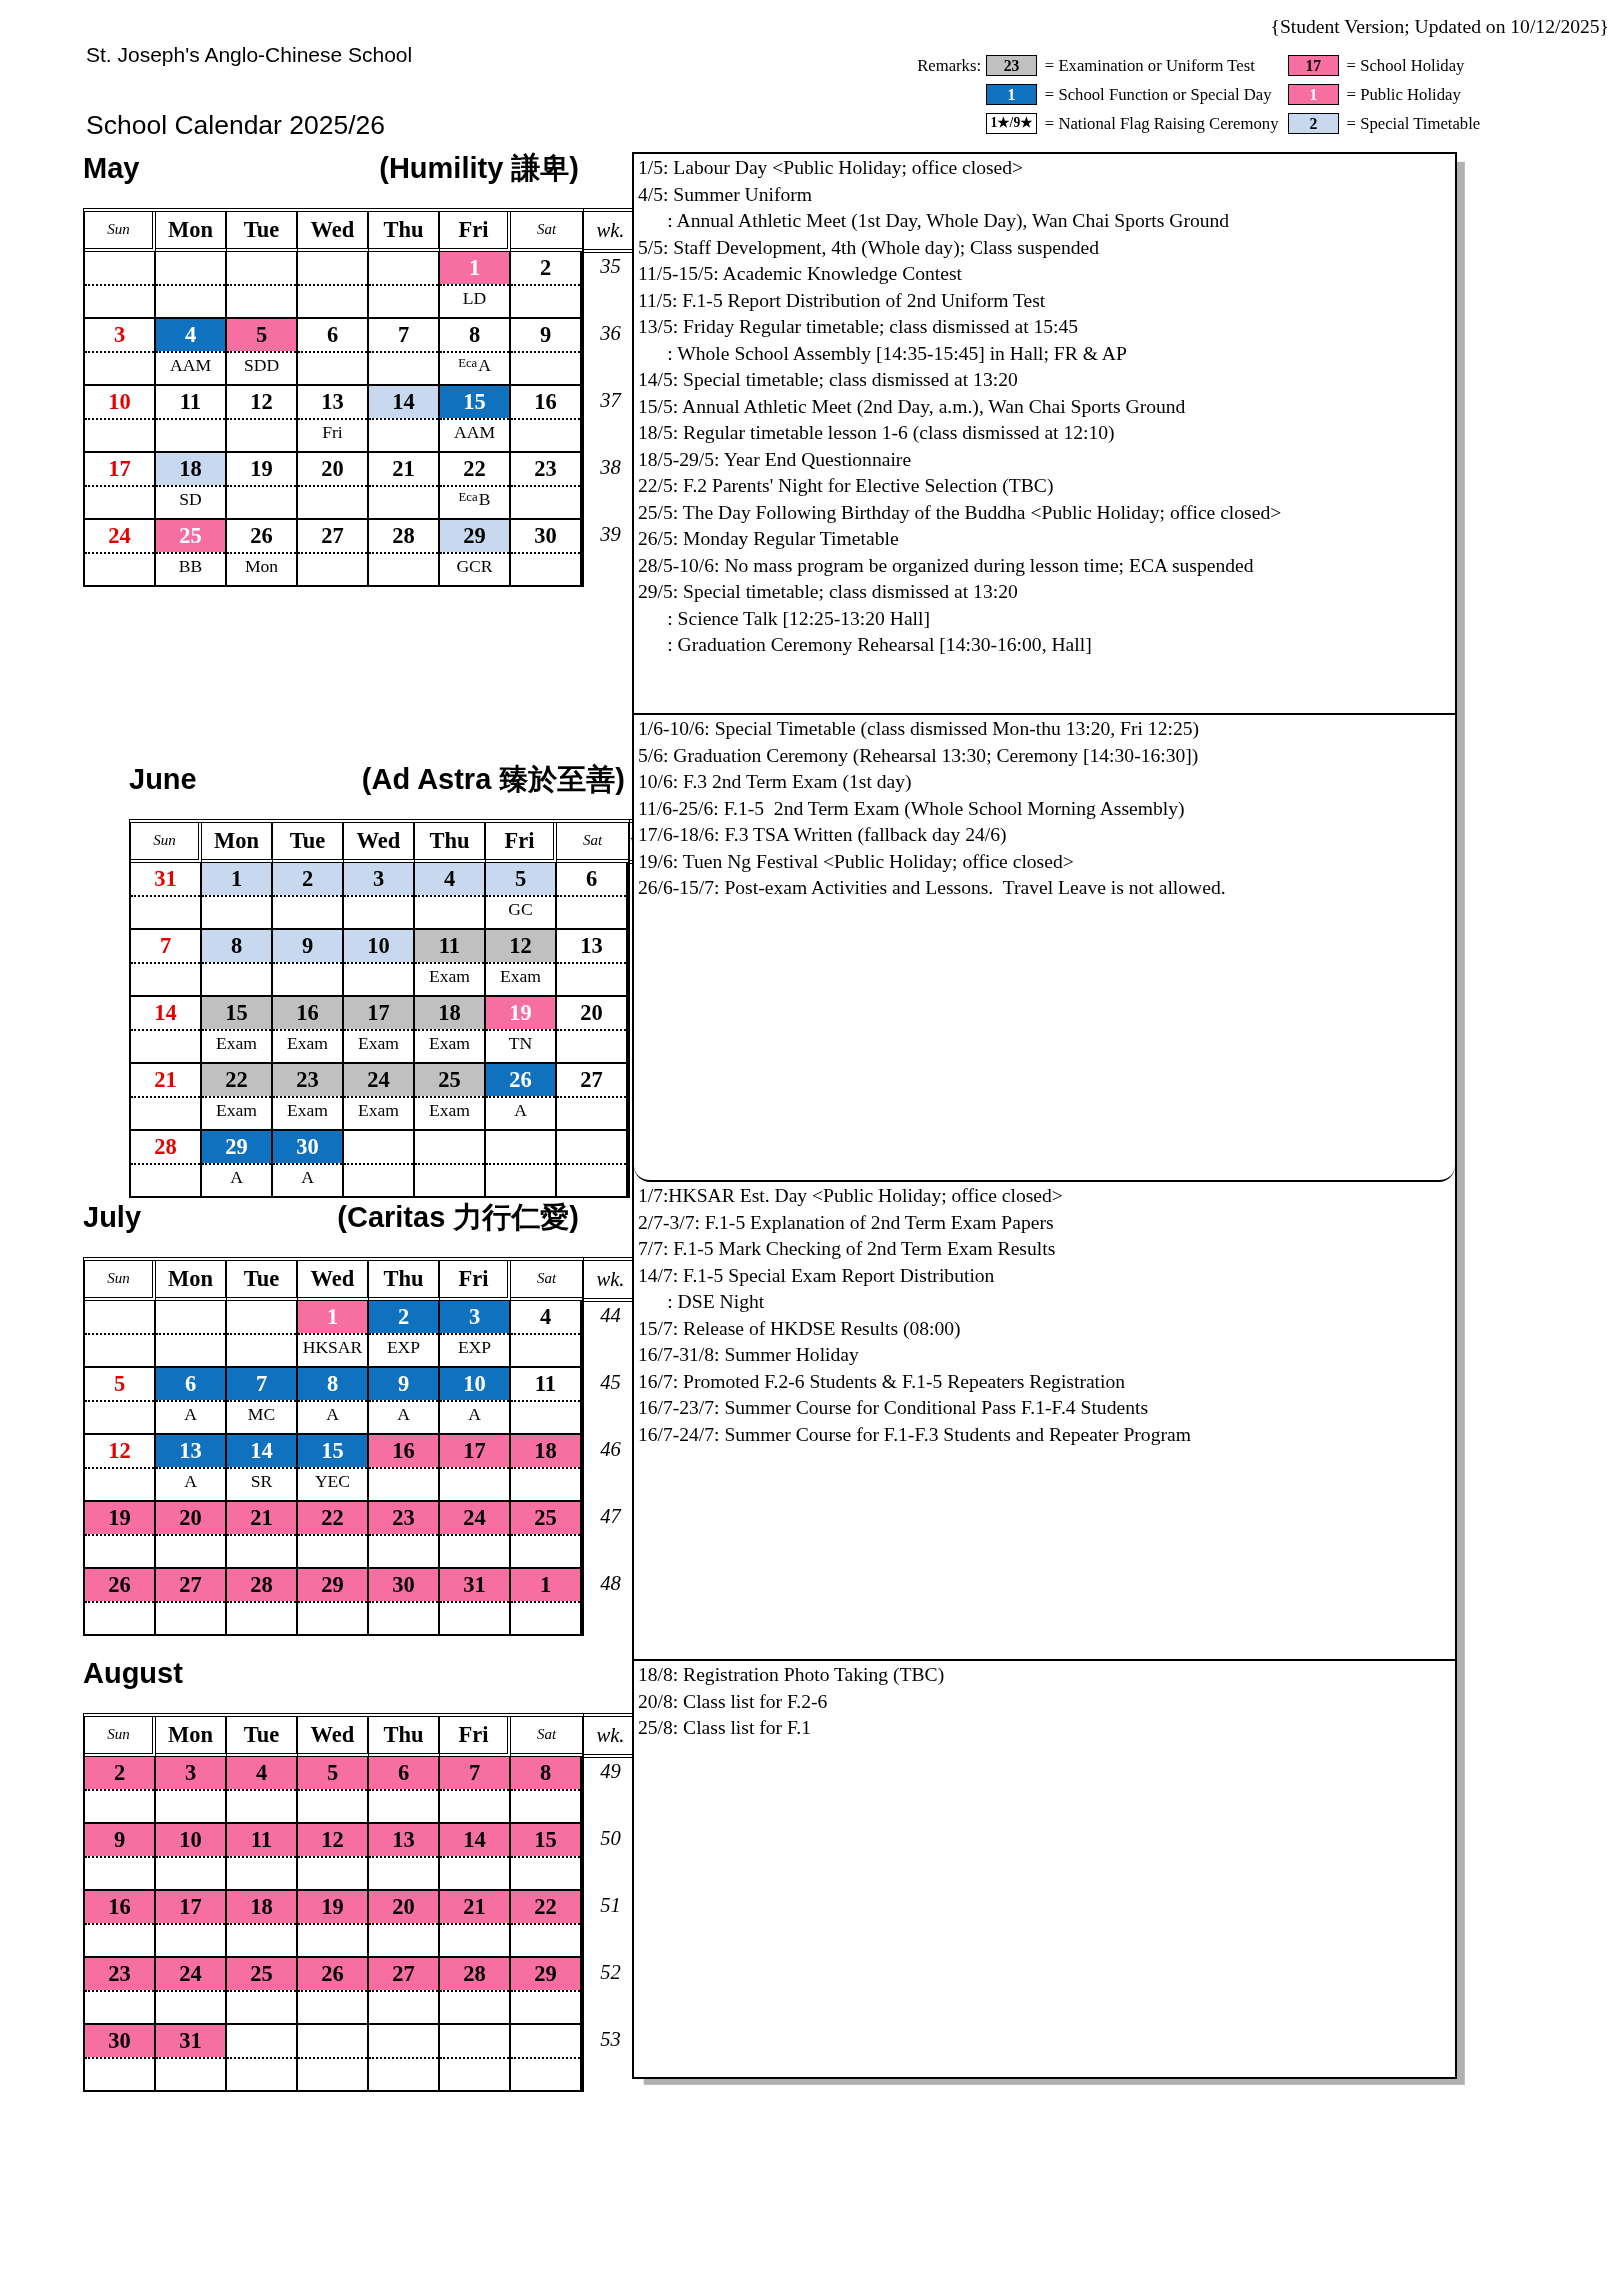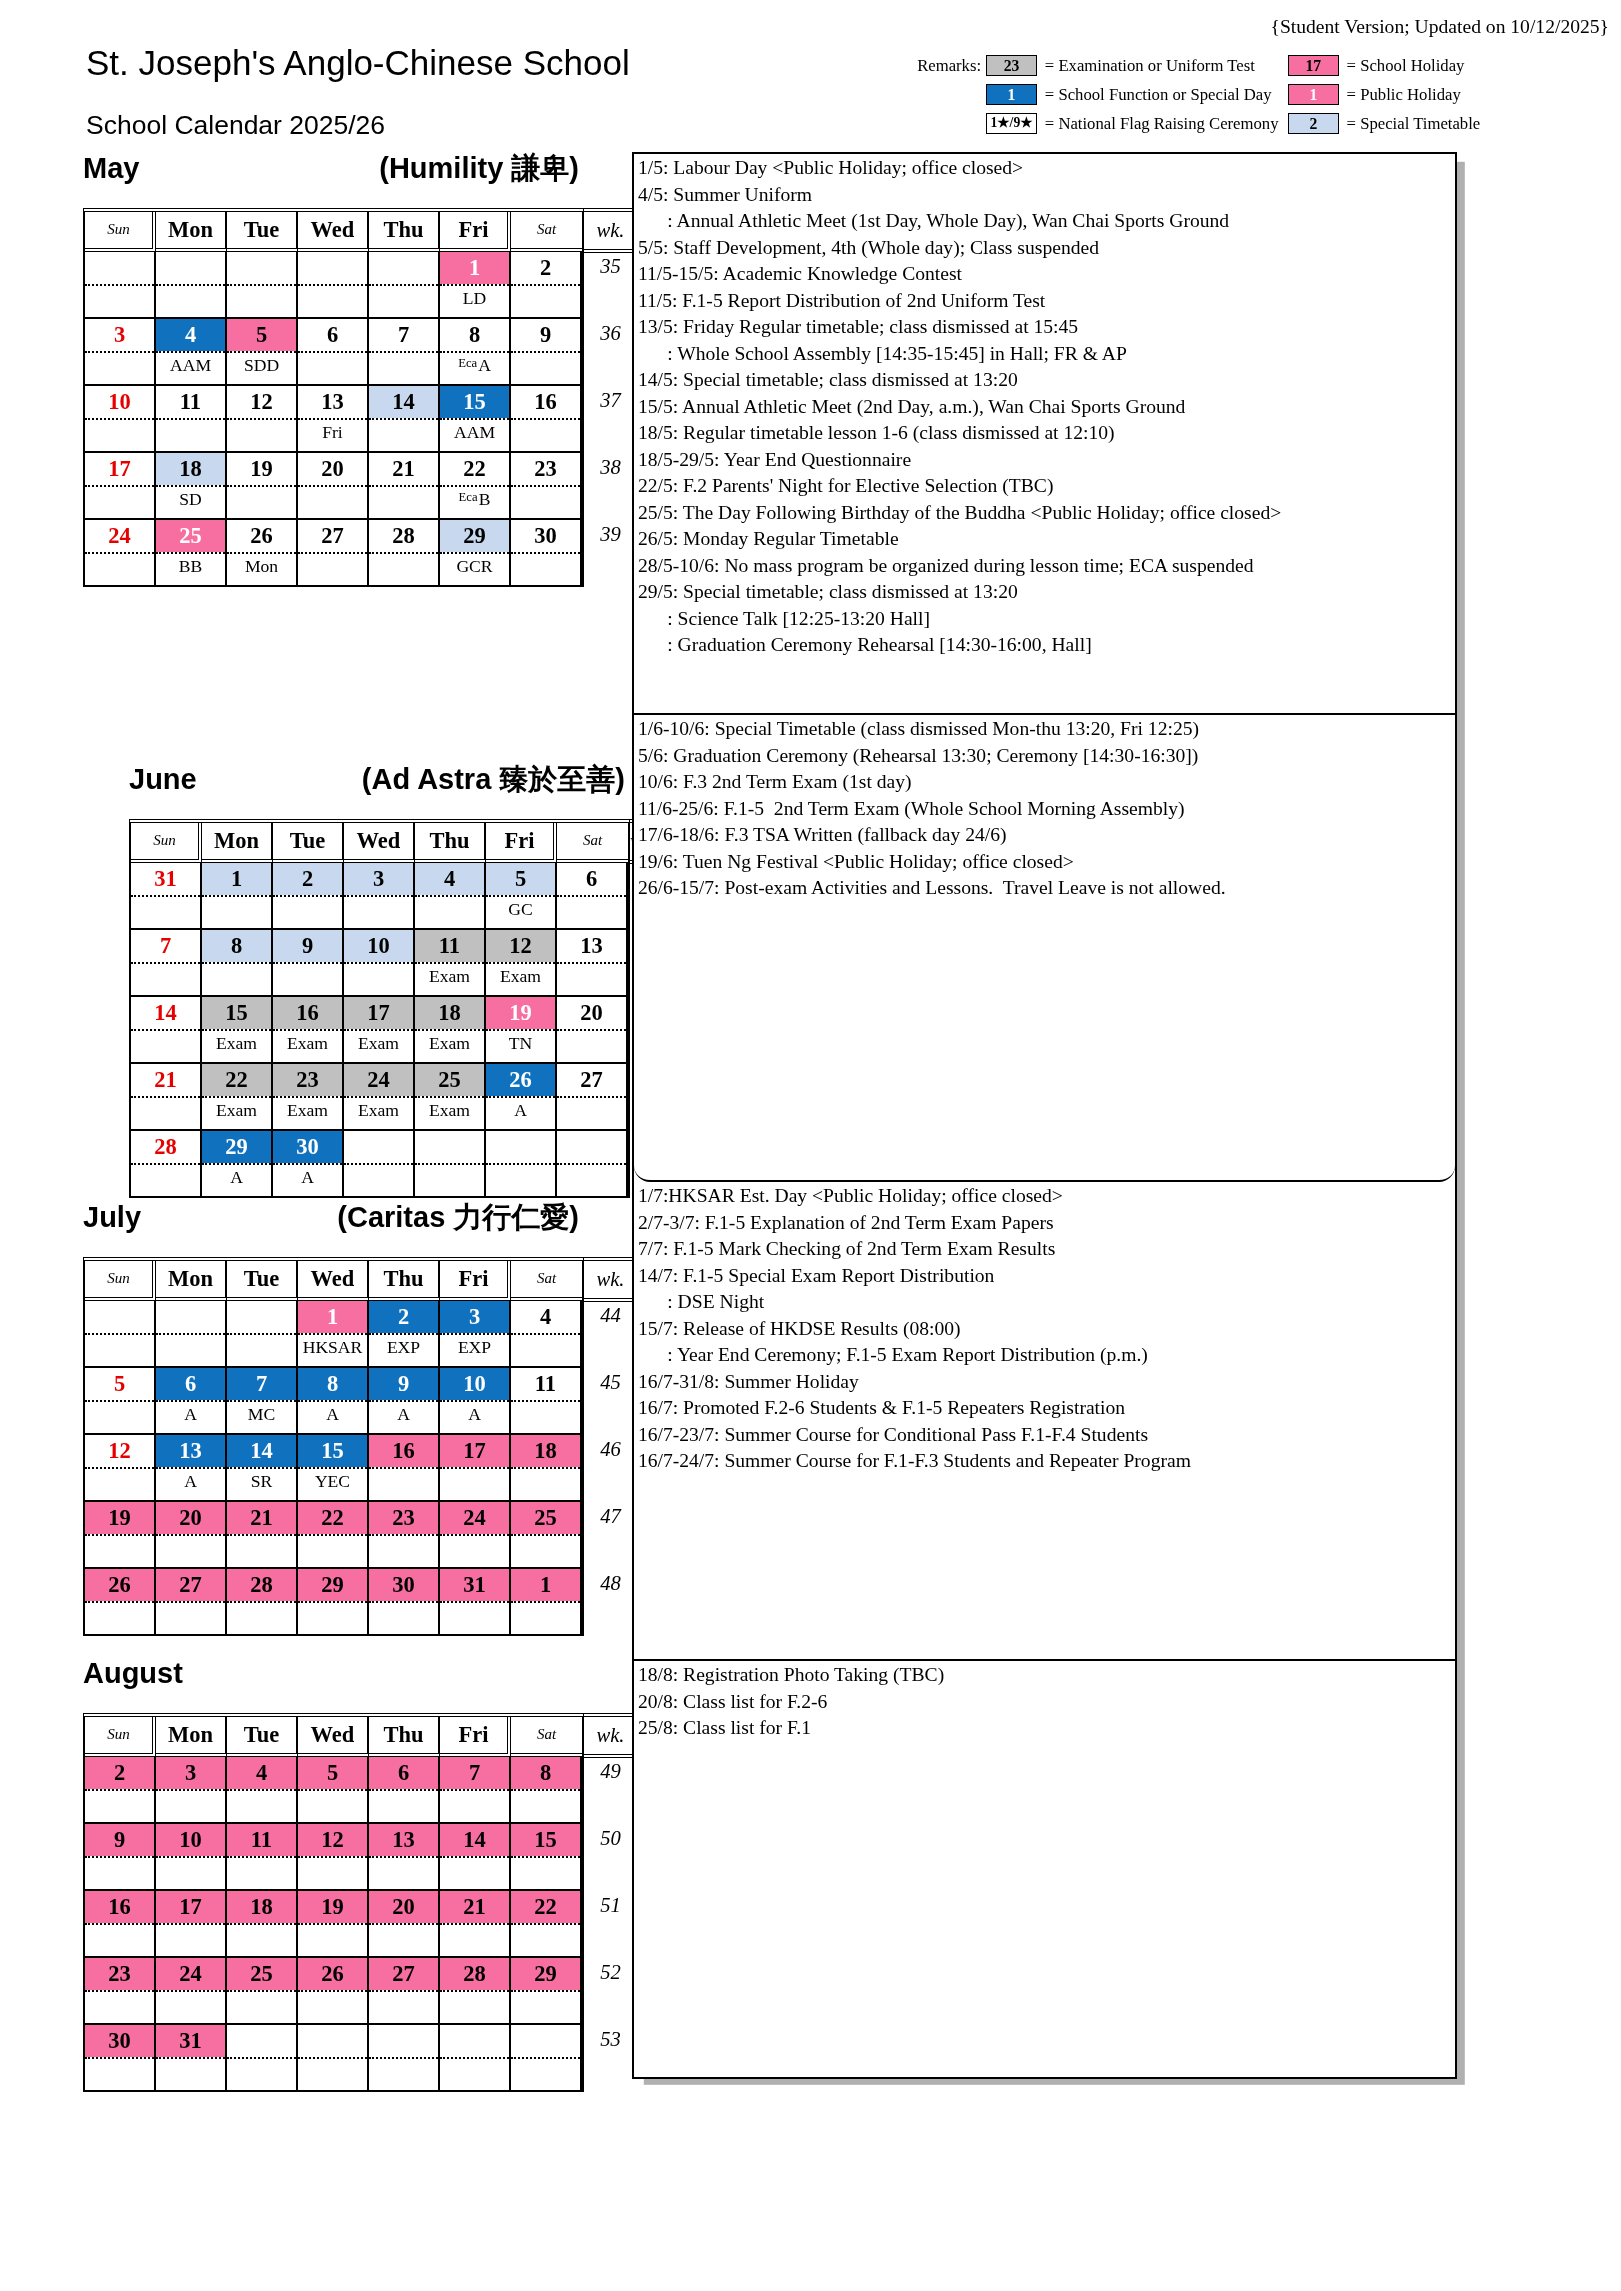--- a/index.html
+++ b/index.html
@@ -2,21 +2,21 @@
 <html><head>
 <meta charset="utf-8">
 <style>
   * { margin:0; padding:0; box-sizing:border-box; }
   body { background:#e8e8e8; }
   .page { position:relative; width:1621px; height:2292px; background:#ffffff;
           font-family:"Liberation Serif", serif; color:#000; overflow:hidden; margin:0 auto; }
 
   
   .school-name { position:absolute; left:86px; top:43px; font-family:"Liberation Sans", sans-serif;
-                 font-size:35px; }
+                 font-size:21px; }
   .cal-title   { position:absolute; left:86px; top:110px; font-family:"Liberation Sans", sans-serif;
                  font-size:26.5px; }
   .version-note{ position:absolute; left:1019px; top:15.7px; width:590px; text-align:right;
                  font-size:19.6px; }
 
   
   .legend { position:absolute; left:882px; top:51px; }
   .legend-row { display:flex; align-items:center; height:29px; }
   .legend-remarks { width:104px; text-align:right; padding-right:4.9px; font-size:16.7px; }
   .legend-box { width:51px; height:21.6px; border:1px solid #000; text-align:center;
@@ -797,21 +797,20 @@
         <div class="note-line">19/6: Tuen Ng Festival &lt;Public Holiday; office closed&gt;</div>
         <div class="note-line">26/6-15/7: Post-exam Activities and Lessons.  Travel Leave is not allowed.</div>
       </div>
       <div class="notes-sec sec-2">
         <div class="note-line">1/7:HKSAR Est. Day &lt;Public Holiday; office closed&gt;</div>
         <div class="note-line">2/7-3/7: F.1-5 Explanation of 2nd Term Exam Papers</div>
         <div class="note-line">7/7: F.1-5 Mark Checking of 2nd Term Exam Results</div>
         <div class="note-line">14/7: F.1-5 Special Exam Report Distribution</div>
         <div class="note-line">      : DSE Night</div>
         <div class="note-line">15/7: Release of HKDSE Results (08:00)</div>
-        <div class="note-line">      : Year End Ceremony; F.1-5 Exam Report Distribution (p.m.)</div>
         <div class="note-line">16/7-31/8: Summer Holiday</div>
         <div class="note-line">16/7: Promoted F.2-6 Students &amp; F.1-5 Repeaters Registration</div>
         <div class="note-line">16/7-23/7: Summer Course for Conditional Pass F.1-F.4 Students</div>
         <div class="note-line">16/7-24/7: Summer Course for F.1-F.3 Students and Repeater Program</div>
       </div>
       <div class="notes-sec sec-3">
         <div class="note-line">18/8: Registration Photo Taking (TBC)</div>
         <div class="note-line">20/8: Class list for F.2-6</div>
         <div class="note-line">25/8: Class list for F.1</div>
       </div>

